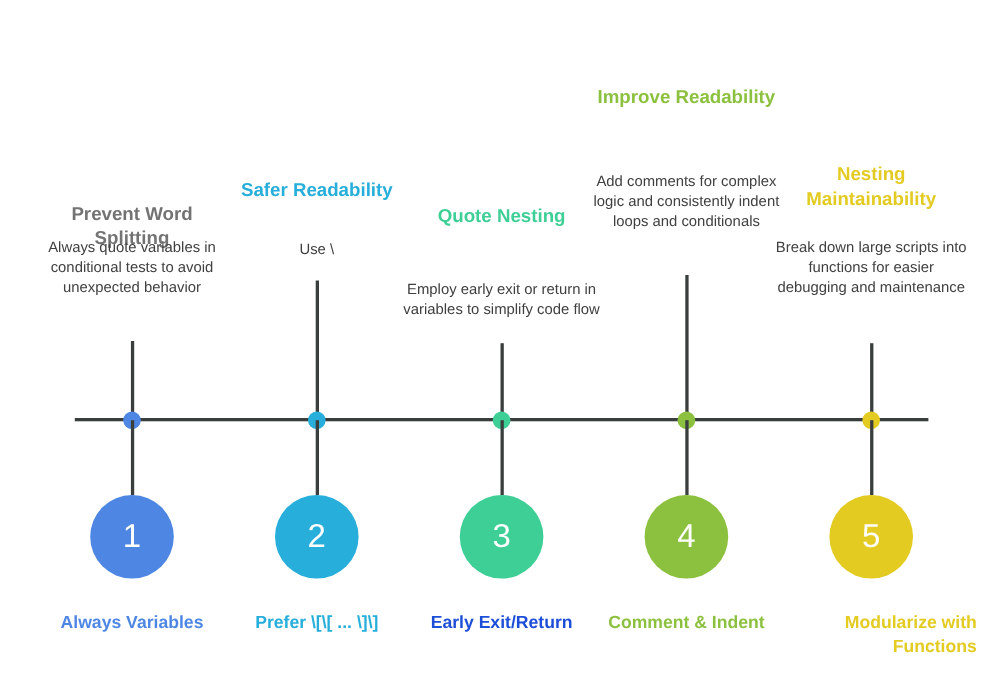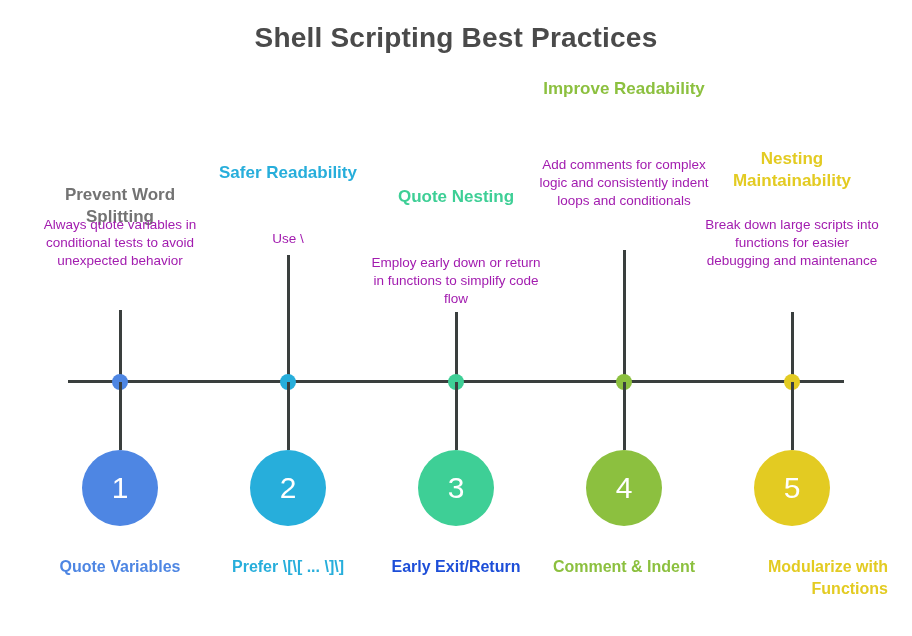--- a/index.html
+++ b/index.html
@@ -88,21 +88,21 @@
     font-weight: bold;
     line-height: 1.28;
   }
   .step-desc {
     position: absolute;
     left: 0;
     width: 180px;
     text-align: center;
     font-size: 13.5px;
     line-height: 1.35;
-    color: #a21caf;
+    color: #404040;
   }
 
   
   .step-circle {
     position: absolute;
     left: 52px;
     top: 450px;
     width: 76px;
     height: 76px;
     border-radius: 50%;
@@ -124,47 +124,46 @@
     font-size: 16px;
     font-weight: bold;
     line-height: 1.35;
   }
 </style>
 </head>
 <body style="background: rgb(255, 255, 255);">
 
 <div id="infographic">
 
-  <div class="page-title" style="color: rgb(74, 74, 74);">Shell Scripting Best Practices</div>
 
   <div class="axis-line"></div>
 
   <div class="step" style="left:30px;">
     <div class="step-heading" style="top: 164px; color: #737373; margin-top: 20px;">Prevent Word Splitting</div>
     <div class="step-desc" style="top:216px;">Always quote variables in conditional tests to avoid unexpected behavior</div>
     <div class="stem-up" style="top:310px;height:70px;"></div>
     <div class="axis-dot" style="background: rgb(78, 134, 227);"></div>
     <div class="stem-down"></div>
     <div class="step-circle" style="background: rgb(78, 134, 227);">1</div>
-    <div class="step-label" style="color: rgb(78, 134, 227);">Quote Variables</div>
+    <div class="step-label" style="color: rgb(78, 134, 227);">Always Variables</div>
   </div>
 
   <div class="step" style="left:198px;">
     <div class="step-heading" style="top: 162px; color: rgb(39, 174, 219);">Safer Readability</div>
-    <div class="step-desc" style="top:230px;">Use \</div>
+    <div class="step-desc" style="top:218px;">Use \</div>
     <div class="stem-up" style="top:255px;height:125px;"></div>
     <div class="axis-dot" style="background: rgb(39, 174, 219);"></div>
     <div class="stem-down"></div>
     <div class="step-circle" style="background: rgb(39, 174, 219);">2</div>
     <div class="step-label" style="color: rgb(39, 174, 219);">Prefer \[\[ ... \]\]</div>
   </div>
 
   <div class="step" style="left:366px;">
     <div class="step-heading" style="top: 186px; color: rgb(62, 207, 150);">Quote Nesting</div>
-    <div class="step-desc" style="top:254px;">Employ early down or return in functions to simplify code flow</div>
+    <div class="step-desc" style="top:254px;">Employ early exit or return in variables to simplify code flow</div>
     <div class="stem-up" style="top:312px;height:68px;"></div>
     <div class="axis-dot" style="background: rgb(62, 207, 150);"></div>
     <div class="stem-down"></div>
     <div class="step-circle" style="background: rgb(62, 207, 150);">3</div>
     <div class="step-label" style="color: #1d4ed8;">Early Exit/Return</div>
   </div>
 
   <div class="step" style="left:534px;">
     <div class="step-heading" style="top: 78px; color: rgb(140, 192, 63);">Improve Readability</div>
     <div class="step-desc" style="top:156px;">Add comments for complex logic and consistently indent loops and conditionals</div>

